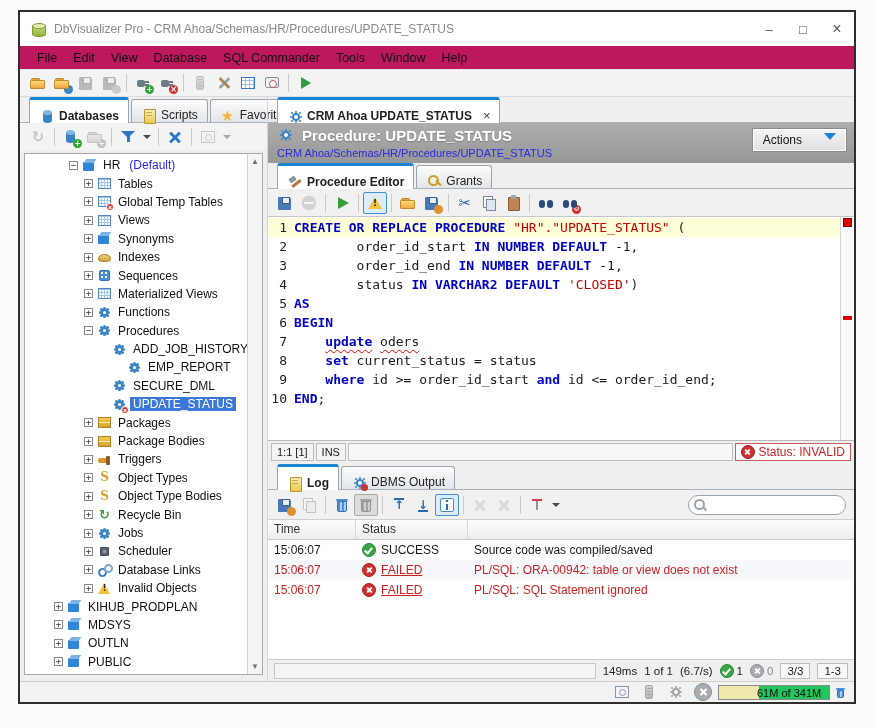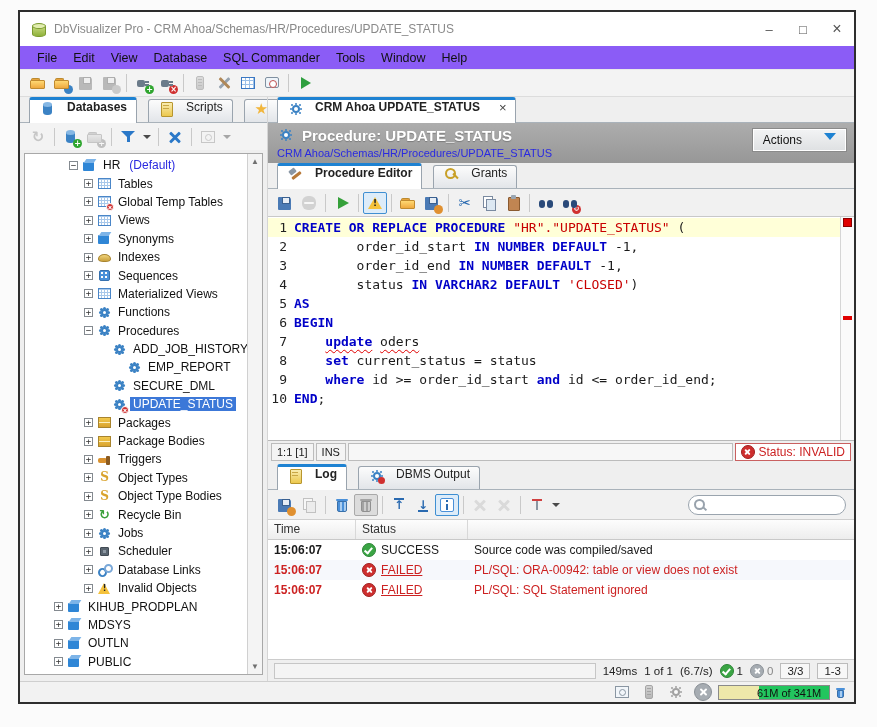--- a/index.html
+++ b/index.html
@@ -15,21 +15,21 @@
   
   .titlebar{height:34px;background:#fff;display:flex;align-items:center;padding:0 0 0 10px;flex:0 0 auto}
   .titlebar .apptitle{color:#8a8a8a;font-size:12px;margin-left:7px;flex:1;white-space:nowrap;overflow:hidden}
   .wbtn{width:34px;height:100%;display:flex;align-items:center;justify-content:center;color:#555;font-size:13px}
   .wbtn.close{font-size:16px}
   .applogo{width:17px;height:17px;position:relative}
   .applogo::before{content:"";position:absolute;left:2px;top:3px;width:12px;height:11px;background:linear-gradient(#cfe08a,#8fb13a);border-radius:6px/3px;border:1px solid #7a9a2e}
   .applogo::after{content:"";position:absolute;left:2px;top:2px;width:12px;height:4px;background:#e2edb0;border-radius:50%;border:1px solid #7a9a2e}
 
   
-  .menubar{height:24px;background:#8b5cf6;display:flex;align-items:center;padding-left:9px;flex:0 0 auto;border-bottom:1px solid #e9e9e9}
+  .menubar{height:24px;background:#be185d;display:flex;align-items:center;padding-left:9px;flex:0 0 auto;border-bottom:1px solid #e9e9e9}
   .menu-item{padding:0 8px;font-size:12.5px;color:#111;line-height:24px}
 
   
   .toolbar{height:27px;background:#f3f3f3;display:flex;align-items:center;padding-left:6px;flex:0 0 auto;border-bottom:1px solid #dcdcdc}
   .tbtn{width:24px;height:22px;display:inline-flex;align-items:center;justify-content:center;position:relative;flex:0 0 auto}
   .tbtn.dis{filter:grayscale(1);opacity:.45}
   .tbtn.act{border:1px solid #3f8fd2;background:#ddecf9;border-radius:2px}
   .tbtn.prs{border:1px solid #a9a9a9;background:#dcdcdc;border-radius:2px}
   .tbsep{width:1px;height:18px;background:#c9c9c9;margin:0 4px;flex:0 0 auto}
   .caret{width:0;height:0;border-left:4px solid transparent;border-right:4px solid transparent;border-top:4px solid #4a4a4a}
@@ -111,21 +111,21 @@
   .ic-xcirc::before,.ic-xcirc::after{content:"";position:absolute;left:22%;right:22%;top:calc(50% - 1px);height:2px;background:#fff;border-radius:1px}
   .ic-xcirc::before{transform:rotate(45deg)}.ic-xcirc::after{transform:rotate(-45deg)}
 
   
   .main{flex:1;display:flex;min-height:0}
   .left{width:247px;flex:0 0 auto;display:flex;flex-direction:column;min-height:0}
   .right{flex:1;display:flex;flex-direction:column;min-width:0;border-left:1px solid #d5d5d5}
 
   
   .tabbar{height:26px;display:flex;align-items:flex-end;padding-left:9px;border-bottom:1px solid #a9b2ba;flex:0 0 auto}
-  .tab{display:inline-flex;align-items:flex-start;gap:13px;height:23px;padding:0 9px;margin-right:11px;
+  .tab{display:inline-flex;align-items:flex-end;gap:5px;height:23px;padding:0 9px;margin-right:2px;
        border:1px solid #9aa4ae;border-bottom:none;border-radius:3px 3px 0 0;
        background:linear-gradient(#fcfcfc,#e2e5e9);font-size:12px;color:#222;white-space:nowrap}
   .tab.sel{background:#fff;border-top:3px solid #1e82d2;height:26px;margin-bottom:-1px;font-weight:bold;z-index:2}
   .tab .close{margin-left:6px;color:#444;font-size:13px;font-weight:normal}
 
   
   .treebox{flex:1;margin:3px 4px 6px 4px;border:1px solid #a8a8a8;background:#fff;display:flex;min-height:0}
   .tree{flex:1;overflow:hidden;padding-top:2px;position:relative;
         background:repeating-linear-gradient(90deg,transparent 0 13px,transparent 13px 14px)}
   .trow{display:flex;align-items:center;height:18.4px;white-space:nowrap;font-size:12px}
@@ -201,21 +201,21 @@
   .search{margin-left:auto;position:relative}
   .search input{width:158px;height:20px;border:1px solid #9aa4ae;border-radius:10px;padding:0 8px 0 22px;font-size:12px;background:#fff;outline:none}
   .search .ic-mag{position:absolute;left:3px;top:1px}
   .logtable{flex:1;background:#fff;display:flex;flex-direction:column;min-height:0;overflow:hidden}
   .lhead{display:flex;height:20px;background:linear-gradient(#fdfdfd,#ededed);border-bottom:1px solid #c9c9c9;flex:0 0 auto;font-size:12px;color:#333}
   .lhead .hcell{padding:2px 6px;border-right:1px solid #d8d8d8}
   .c-time{width:88px;flex:0 0 auto}.c-status{width:112px;flex:0 0 auto}.c-msg{flex:1;min-width:0}
   .lrow{display:flex;height:20px;align-items:center;font-size:12px}
   .lrow:nth-child(even){background:#f6f8fc}
   .lrow .cell{padding:0 6px;white-space:nowrap;overflow:hidden}
-  .lrow .time{font-weight:bold}
+  .lrow .time{font-weight:normal}
   .lrow .stat{display:flex;align-items:center;gap:5px}
   .lrow.err .time,.lrow.err .msg{color:#cc2222}
   .lrow.err .stxt{color:#cc2222;text-decoration:underline}
 
   
   .lfoot{height:22px;display:flex;align-items:center;gap:7px;padding:0 6px;background:#efefef;border-top:1px solid #cccccc;font-size:11.5px;color:#222;flex:0 0 auto}
   .lfoot .sunken{flex:1;height:16px;border:1px solid #c6c6c6;background:#f4f4f4}
   .lfoot .cnt{display:flex;align-items:center;gap:3px}
   .lfoot .cnt.dim{color:#888}
   .lfoot .pcell{border:1px solid #bcbcbc;background:#f7f7f7;padding:1px 6px}

